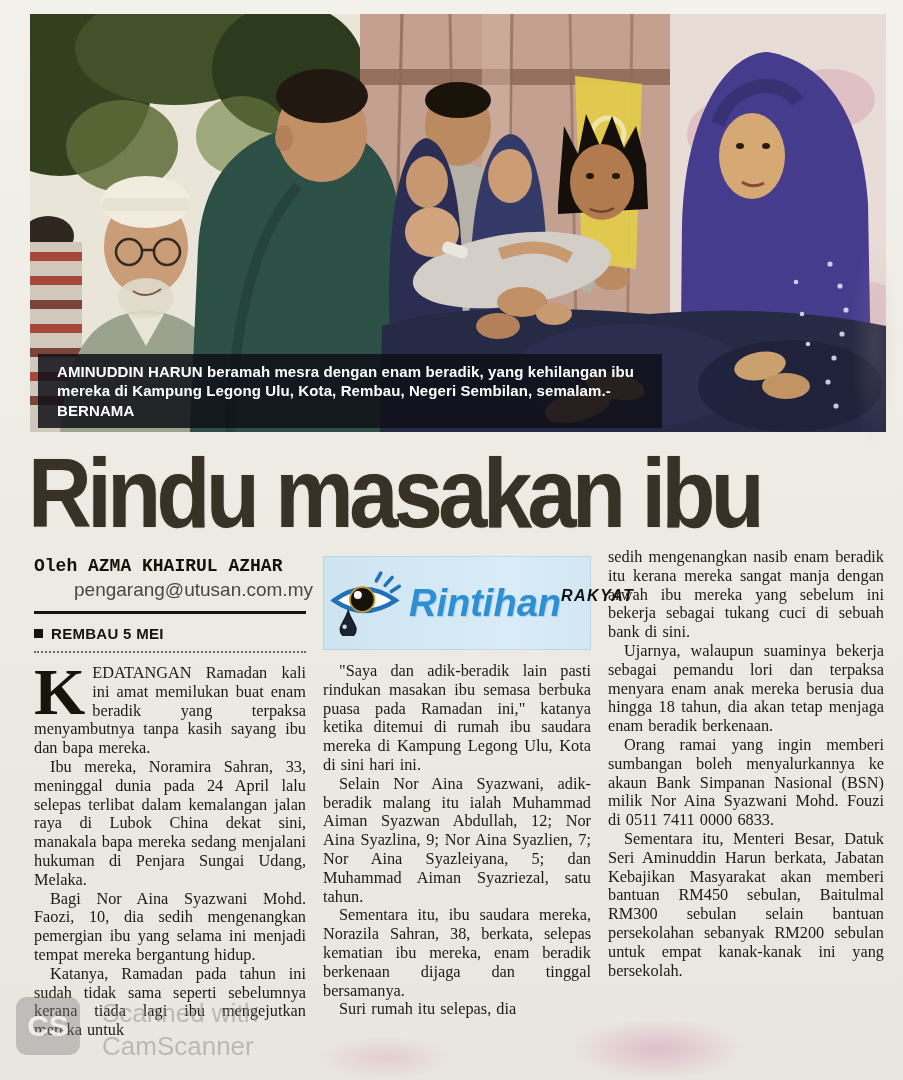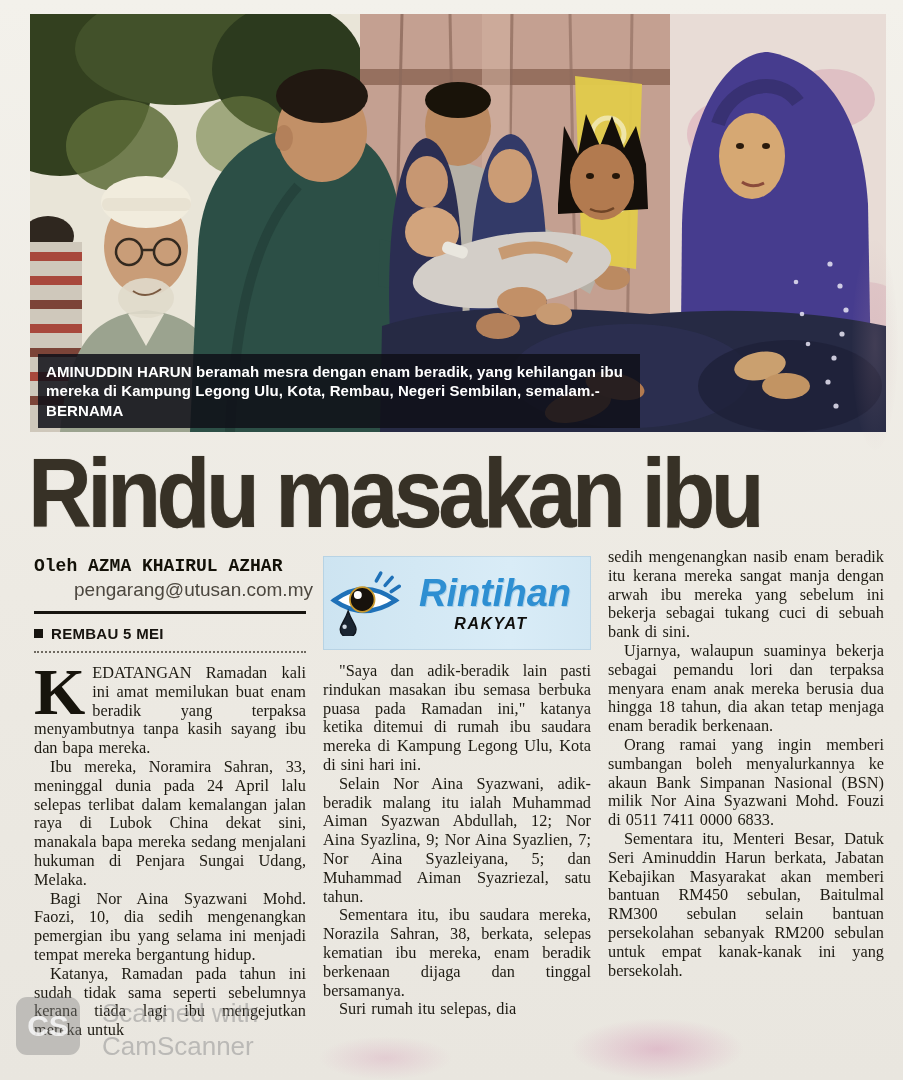--- a/index.html
+++ b/index.html
@@ -6,21 +6,21 @@
   .page{position:relative;width:903px;height:1080px;overflow:hidden;
         background:linear-gradient(180deg,#f3f1eb 0%,#edeae3 55%,#e9e6df 100%);
         font-family:"Liberation Serif",serif;}
   
   .photo{position:absolute;left:30px;top:14px;width:856px;height:418px;overflow:hidden;
          box-shadow:inset 0 0 0 1px rgba(60,50,45,.25);}
   .photo svg{display:block;width:100%;height:100%;}
   .photo-caption{position:absolute;left:8px;bottom:4px;width:586px;
          background:rgba(15,15,24,.85);color:#ffffff;
          font-family:"Liberation Sans",sans-serif;font-weight:bold;
-         font-size:15px;line-height:1.3;padding:8px 8px;letter-spacing:.1px;}
+         font-size:15px;line-height:1.3;padding:8px 19px;letter-spacing:.1px;}
   
   .headline{position:absolute;left:28px;top:444px;width:840px;white-space:nowrap;
          font-family:"Liberation Sans",sans-serif;font-weight:bold;
          font-size:98px;line-height:1.02;letter-spacing:-5px;color:#373126;
          transform:scaleX(.9);transform-origin:left top;
          text-shadow:0 0 1px rgba(70,60,45,.55);}
   
   .col{position:absolute;}
   .col1{left:34px;top:556px;width:272px;}
   .col2{left:323px;top:556px;width:268px;}
@@ -38,21 +38,21 @@
   .body-p{font-size:16.3px;line-height:18.8px;text-align:justify;margin:0;
          color:#1d1a12;text-indent:16px;word-spacing:1px;}
   .body-p.noindent{text-indent:0;}
   .dropcap{float:left;font-family:"Liberation Serif",serif;font-weight:bold;
          font-size:66px;line-height:50px;padding:3px 7px 0 0;color:#17140c;}
   
   .logo-box{height:86px;background:linear-gradient(90deg,#cde4f1 0%,#d9ecf7 70%,#d2e7f3 100%);
          display:flex;align-items:center;padding:4px 10px 4px 4px;margin-bottom:12px;
          box-shadow:inset 0 0 0 1px rgba(120,160,190,.25);}
   .logo-eye{width:74px;height:66px;flex:none;}
-  .logo-text{flex:1;display:flex;flex-direction:column;align-items:center;}
+  .logo-text{flex:1;display:flex;flex-direction:row;align-items:flex-start;}
   .logo-title{font-family:"Liberation Sans",sans-serif;font-style:italic;font-weight:bold;
          font-size:38px;line-height:1;color:#2e8fd2;align-self:center;margin-left:8px;
          text-shadow:1px 1px 0 #aad0e8;}
   .logo-sub{font-family:"Liberation Sans",sans-serif;font-style:italic;font-weight:800;
          font-size:16px;line-height:1;color:#100f0d;letter-spacing:1.5px;margin-top:4px;}
   
   .watermark{position:absolute;left:16px;top:997px;display:flex;gap:13px;
          align-items:flex-start;z-index:6;pointer-events:none;}
   .wm-badge{width:64px;height:58px;border-radius:11px;
          background:rgba(128,128,128,.40);

